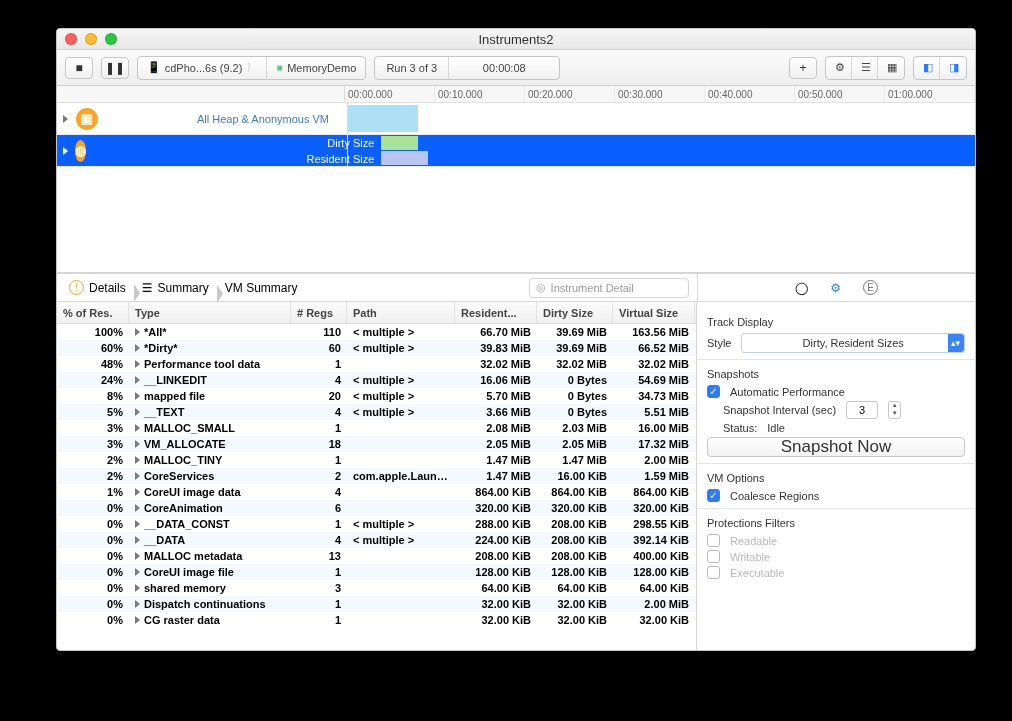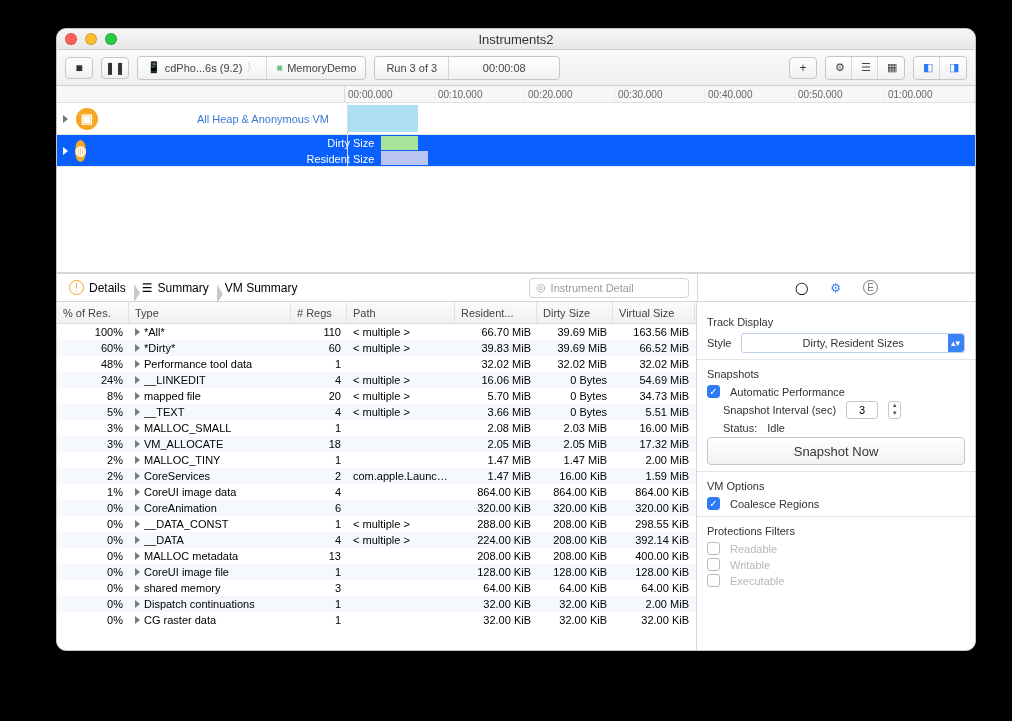--- a/index.html
+++ b/index.html
@@ -1,19 +1,19 @@
 <!DOCTYPE html>
 <html><head>
 <meta charset="utf-8">
 <style>
   * { box-sizing: border-box; margin: 0; padding: 0; font-family: -apple-system, "Helvetica Neue", Arial, sans-serif; }
   body { background: #000; width: 1012px; height: 721px; overflow: hidden; }
   .window {
     position: absolute; left: 56px; top: 28px; width: 920px; height: 623px;
-    background: #fff; border-radius: 10px; box-shadow: 0 18px 60px rgba(0,0,0,.6);
+    background: #fff; border-radius: 4px; box-shadow: 0 18px 60px rgba(0,0,0,.6);
     display: flex; flex-direction: column; overflow: hidden; border: 1px solid #c4c4c4;
   }
   .titlebar { height: 21px; display:flex; align-items:center; justify-content:center;
     background: linear-gradient(#f6f6f6,#e8e8e8); border-bottom:1px solid #d0d0d0; position:relative; font-size:13px; color:#333;}
   .traffic { position:absolute; left:8px; top:4px; display:flex; gap:8px; }
   .dot { width:12px; height:12px; border-radius:50%; border: .5px solid rgba(0,0,0,.15);}
   .dot.r{background:#ff5f57}.dot.y{background:#ffbd2e}.dot.g{background:#28c940}
   .toolbar { height:36px; background: linear-gradient(#fafafa,#efefef); border-bottom:1px solid #cfcfcf;
     display:flex; align-items:center; padding:0 8px; gap:8px; font-size:12px; color:#333;}
   .tb-btn { height:22px; min-width:28px; border:1px solid #c6c6c6; border-radius:4px;
@@ -50,21 +50,21 @@
   .crumb{ display:flex; align-items:center; gap:5px; padding:0 10px 0 6px; position:relative;}
   .crumb::after{ content:""; position:absolute; right:-4px; top:4px; width:0;height:0;
     border-left:6px solid #c8c8c8; border-top:9px solid transparent; border-bottom:9px solid transparent;}
   .crumb.last::after{display:none;}
   .filterbox{ margin-left:auto; width:160px; height:20px; border:1px solid #d3d3d3; border-radius:4px;
     display:flex; align-items:center; padding:0 6px; gap:5px; color:#9a9a9a; font-size:11px; margin-right:8px;}
   .midbar .right{ flex:1; display:flex; align-items:center; justify-content:center; border-left:1px solid #d6d6d6; gap:22px;}
   .ring{ width:15px; height:15px; border-radius:50%; border:1.5px solid #777; display:inline-flex; align-items:center;justify-content:center; font-size:10px; color:#777;}
 
   .lower{ flex:1; display:flex; overflow:hidden;}
-  .tablewrap{ width:640px; border-right:1px solid #d6d6d6; display:flex; flex-direction:column; overflow:hidden;}
+  .tablewrap{ width:640px; border-right:1px solid #d6d6d6; display:flex; flex-direction:column; overflow:hidden;font-weight:bold;}
   .thead{ display:flex; height:22px; background:linear-gradient(#fbfbfb,#f0f0f0); border-bottom:1px solid #dcdcdc;
     font-size:11px; color:#444;}
   .thead .th{ display:flex; align-items:center; padding:0 6px; border-right:1px solid #e2e2e2;}
   .tbody{ flex:1; overflow:hidden; font-size:11px;}
   .tr{ display:flex; height:16px; align-items:center;}
   .tr:nth-child(even){ background:#f5f8fc;}
   .td{ padding:0 6px; overflow:hidden; white-space:nowrap; text-overflow:ellipsis;}
   .c0{width:72px; text-align:right;}
   .c1{width:162px; display:flex; align-items:center; gap:3px;}
   .c2{width:56px; text-align:right;}
@@ -79,22 +79,22 @@
   .inspector h4{ font-size:11px; font-weight:400; margin:8px 0 5px;}
   .row{ display:flex; align-items:center; gap:10px; margin:3px 0;}
   .sel-box{ flex:1; height:20px; border:1px solid #bcd1ee; border-radius:3px; background:#fff;
     display:flex; align-items:center; justify-content:center; font-size:11px; position:relative;}
   .sel-box::after{ content:""; position:absolute; right:0; top:0; bottom:0; width:16px;
     background:#3b82f6; border-radius:0 3px 3px 0;}
   .sel-box .arr{ position:absolute; right:4px; color:#fff; font-size:9px; z-index:1;}
   .numbox{ width:32px; height:18px; border:1px solid #c7c7c7; border-radius:3px; text-align:center; font-size:11px;}
   .stepper{ width:13px; height:18px; border:1px solid #c7c7c7; border-radius:3px; display:flex; flex-direction:column;}
   .stepper div{ flex:1; font-size:6px; text-align:center; color:#555;}
-  .wideBtn{ height:28px; border:1px solid #c7c7c7; border-radius:4px; background:linear-gradient(#fff,#f2f2f2);
-    display:flex; align-items:center;justify-content:center; font-size:13px;}
+  .wideBtn{ height:20px; border:1px solid #c7c7c7; border-radius:4px; background:linear-gradient(#fff,#f2f2f2);
+    display:flex; align-items:center;justify-content:center; font-size:17px;}
   .chk{ width:13px; height:13px; border:1px solid #b9b9b9; border-radius:3px; display:inline-flex;
     align-items:center; justify-content:center; font-size:10px; color:#fff;}
   .chk.on{ background:#2f7bf6; border-color:#2f7bf6;}
   .muted{ color:#b8b8b8;}
   hr.sep{ border:none; border-top:1px solid #e4e4e4; margin:6px -10px;}
 </style>
 </head>
 <body>
 
 <div class="window">

